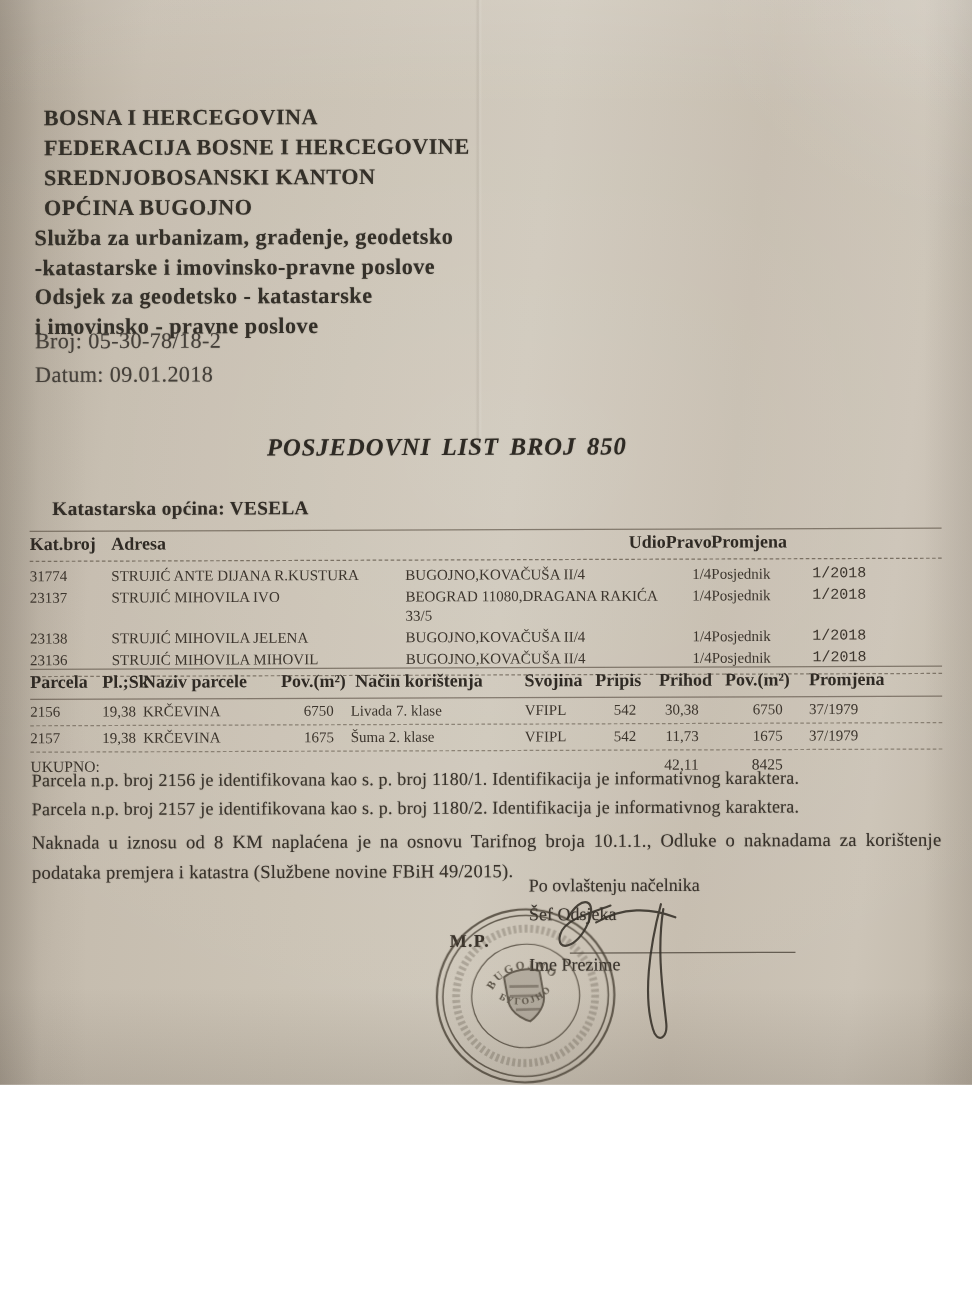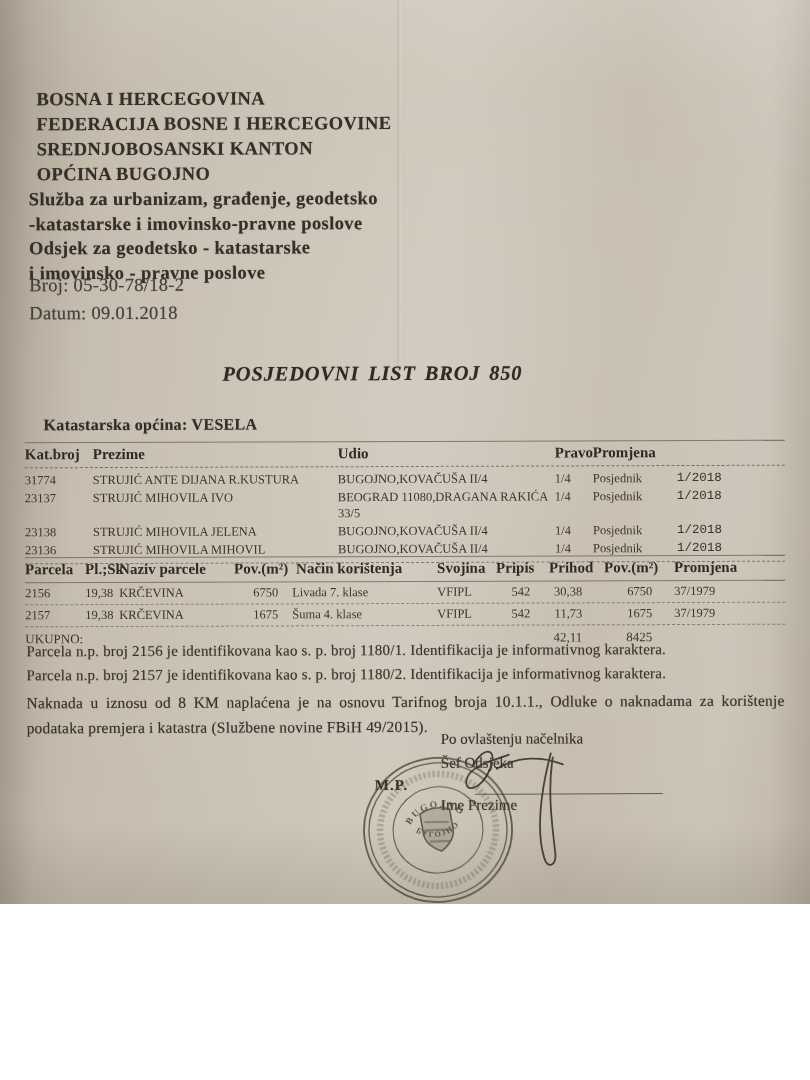--- a/index.html
+++ b/index.html
@@ -45,21 +45,21 @@
   .grid1{display:grid;grid-template-columns:68px 245px 217px 38px 75px 117px;}
   .grid2{display:grid;grid-template-columns:60px 34px 115px 58px 145px 55px 57px 55px 70px 111px;}
   .thead{font-weight:bold;font-size:15px;color:#2f2a24;border-top:1px solid rgba(88,78,66,0.65);padding:3px 0 4px;}
   .t1 .thead{border-bottom:1px dashed rgba(95,85,72,0.75);}
   .t2 .thead{border-bottom:1.5px solid rgba(80,68,58,0.6);}
   .rows{padding-top:3px;}
   .row{line-height:16px;padding:1px 0;}
   .t1 .rows{border-bottom:1px dashed rgba(95,85,72,0.7);padding-bottom:4px;}
   .t2 .row{border-bottom:1px dashed rgba(95,85,72,0.6);padding:2px 0 3px;}
   .t2 .row-total{line-height:16px;padding:4px 0 2px;font-size:13px;}
-  .c-center{text-align:left;}
+  .c-center{text-align:right;}
   .c-right{text-align:right;}
   .pr14{padding-right:14px;} .pr19{padding-right:19px;} .pr22{padding-right:22px;}
   .pr57{padding-right:57px;} .pr63{padding-right:63px;font-family:Liberation Mono, monospace;} .pr75{padding-right:75px;}
   .pl4{padding-left:4px;}
   .prelines{white-space:pre-line;}
   .span3{grid-column:1 / span 3;}
 
   .notes{position:absolute;left:26px;top:639px;width:760px;font-size:15px;line-height:23.5px;color:#3a342c;letter-spacing:0.2px;}
   .fee{position:absolute;left:26px;top:690px;width:758px;font-size:15.5px;line-height:24.5px;color:#38322b;text-align:justify;letter-spacing:0.2px;}
 
@@ -98,21 +98,21 @@
       <div>Datum: 09.01.2018</div>
     </div>
 
     <div class="doc-title txt">POSJEDOVNI LIST BROJ 850</div>
 
     <div class="kat-line txt">Katastarska općina: VESELA</div>
 
     <div class="tbl t1">
       <div class="grid1 thead">
         <div>Kat.broj</div>
-        <div>Prezime</div>
+        <div>Adresa</div>
         <div class="c-center">Udio</div>
         <div>Pravo</div>
         <div class="c-right pr57">Promjena</div>
       </div>
       <div class="rows">
         <div class="grid1 row">
           <div>31774</div>
           <div>STRUJIĆ ANTE DIJANA R.KUSTURA</div>
           <div>BUGOJNO,KOVAČUŠA II/4</div>
           <div class="c-center">1/4</div>
@@ -171,21 +171,21 @@
           <div class="c-right pr19">542</div>
           <div class="c-right pr22">30,38</div>
           <div class="c-right pr22">6750</div>
           <div class="c-right pr75">37/1979</div>
         </div>
         <div class="grid2 row">
           <div>2157</div>
           <div>19,38</div>
           <div>KRČEVINA</div>
           <div class="c-right pr14">1675</div>
-          <div>Šuma 4. klase</div>
+          <div>Šuma 2. klase</div>
           <div>VFIPL</div>
           <div class="c-right pr19">542</div>
           <div class="c-right pr22">11,73</div>
           <div class="c-right pr22">1675</div>
           <div class="c-right pr75">37/1979</div>
         </div>
         <div class="grid2 row-total">
           <div class="span3">UKUPNO:</div>
           <div></div>
             <div></div>

